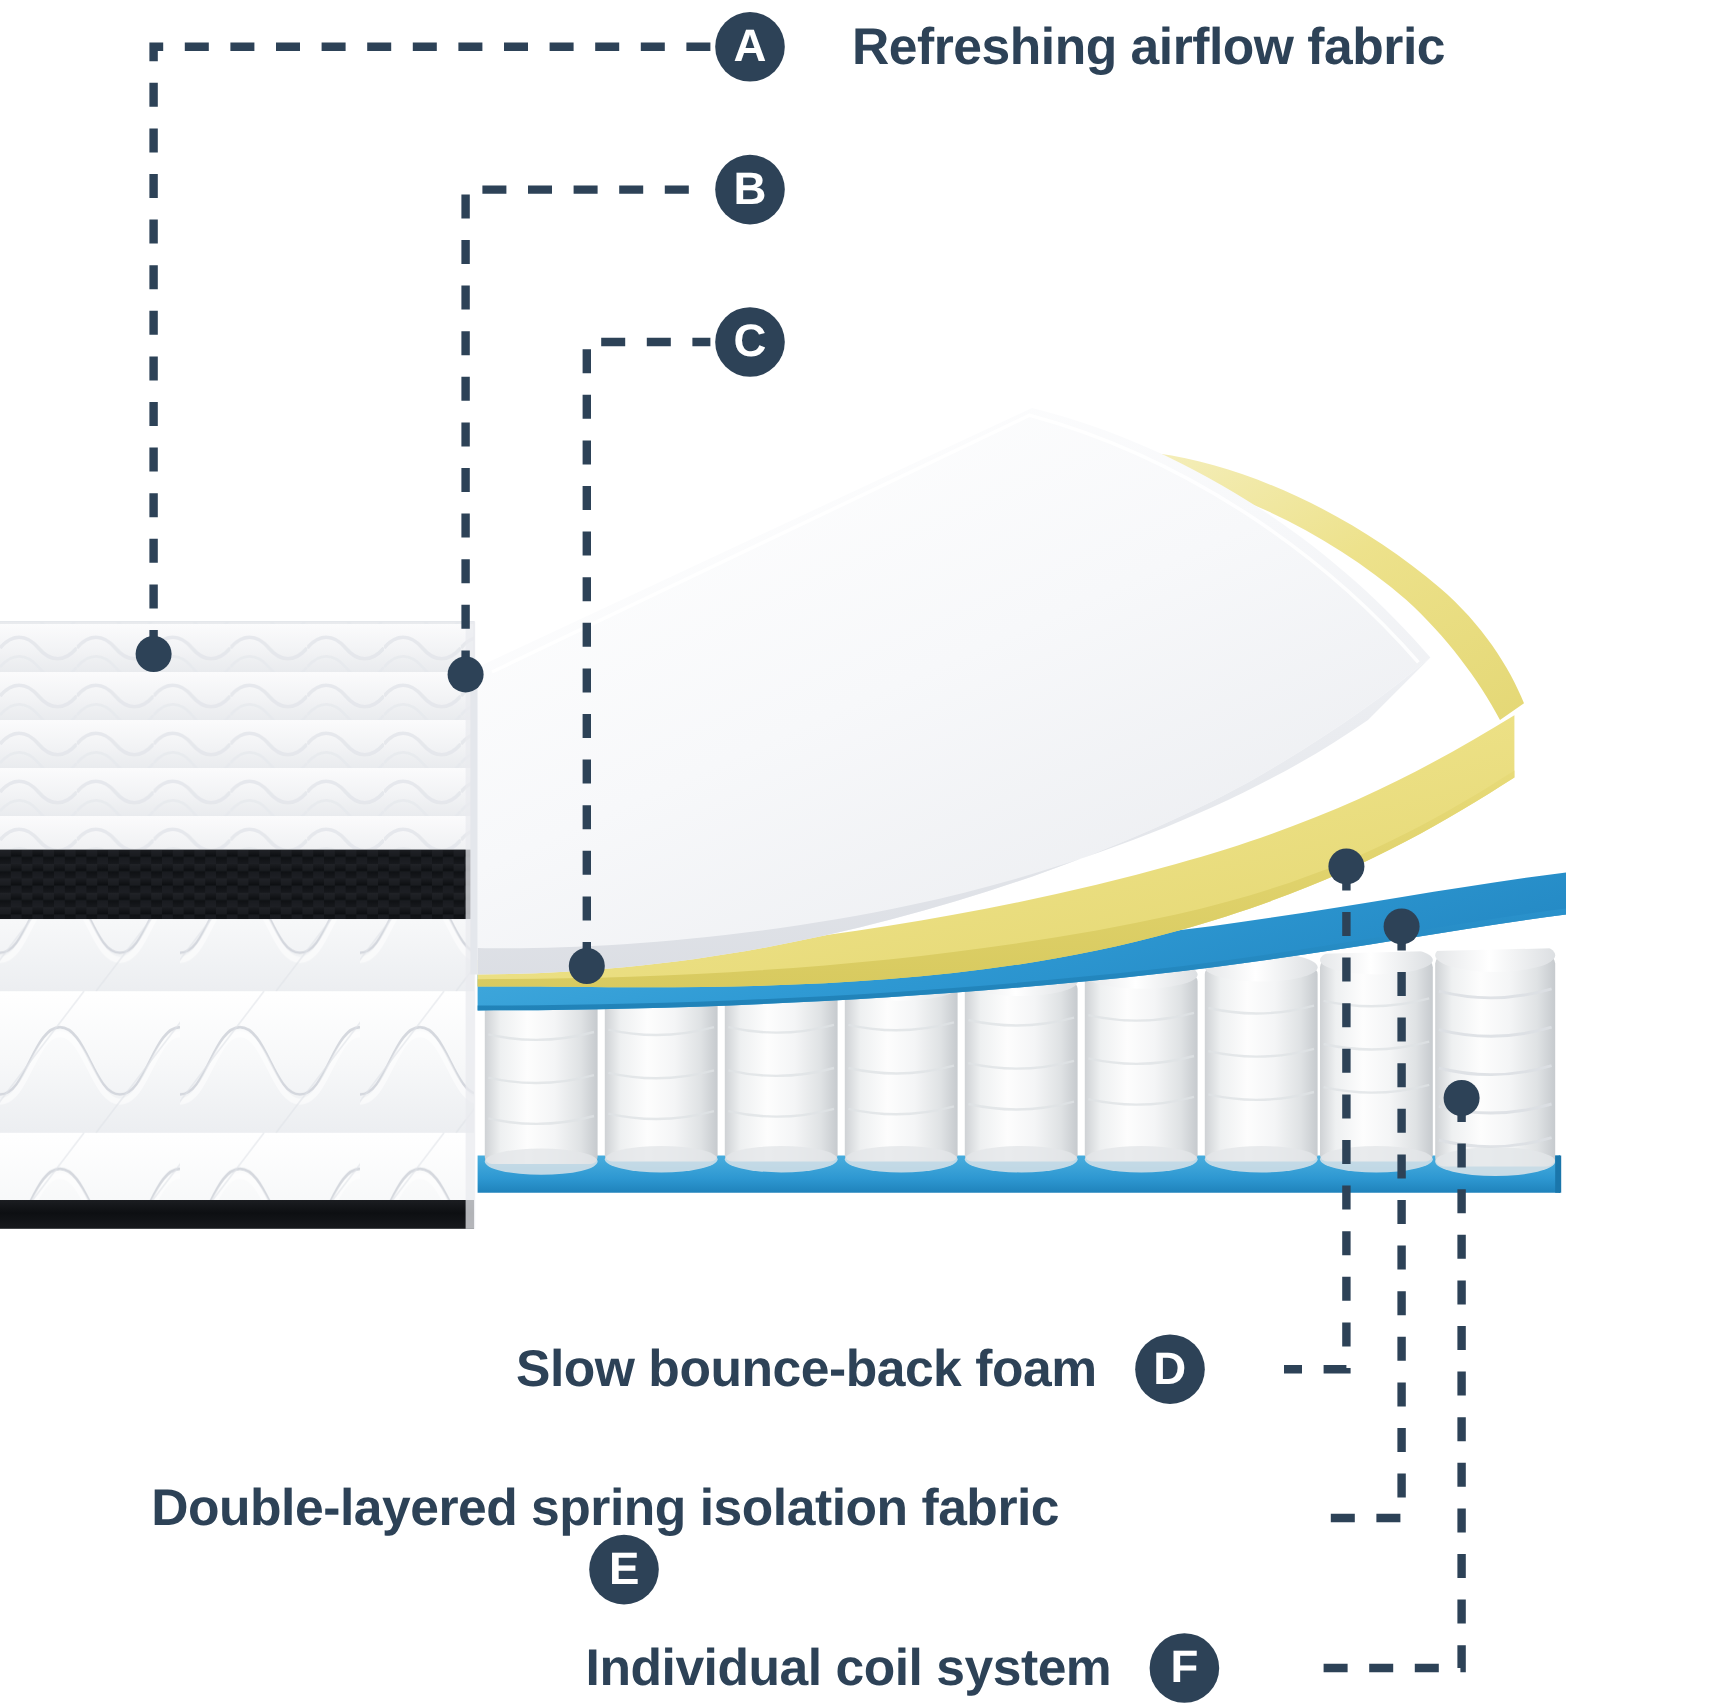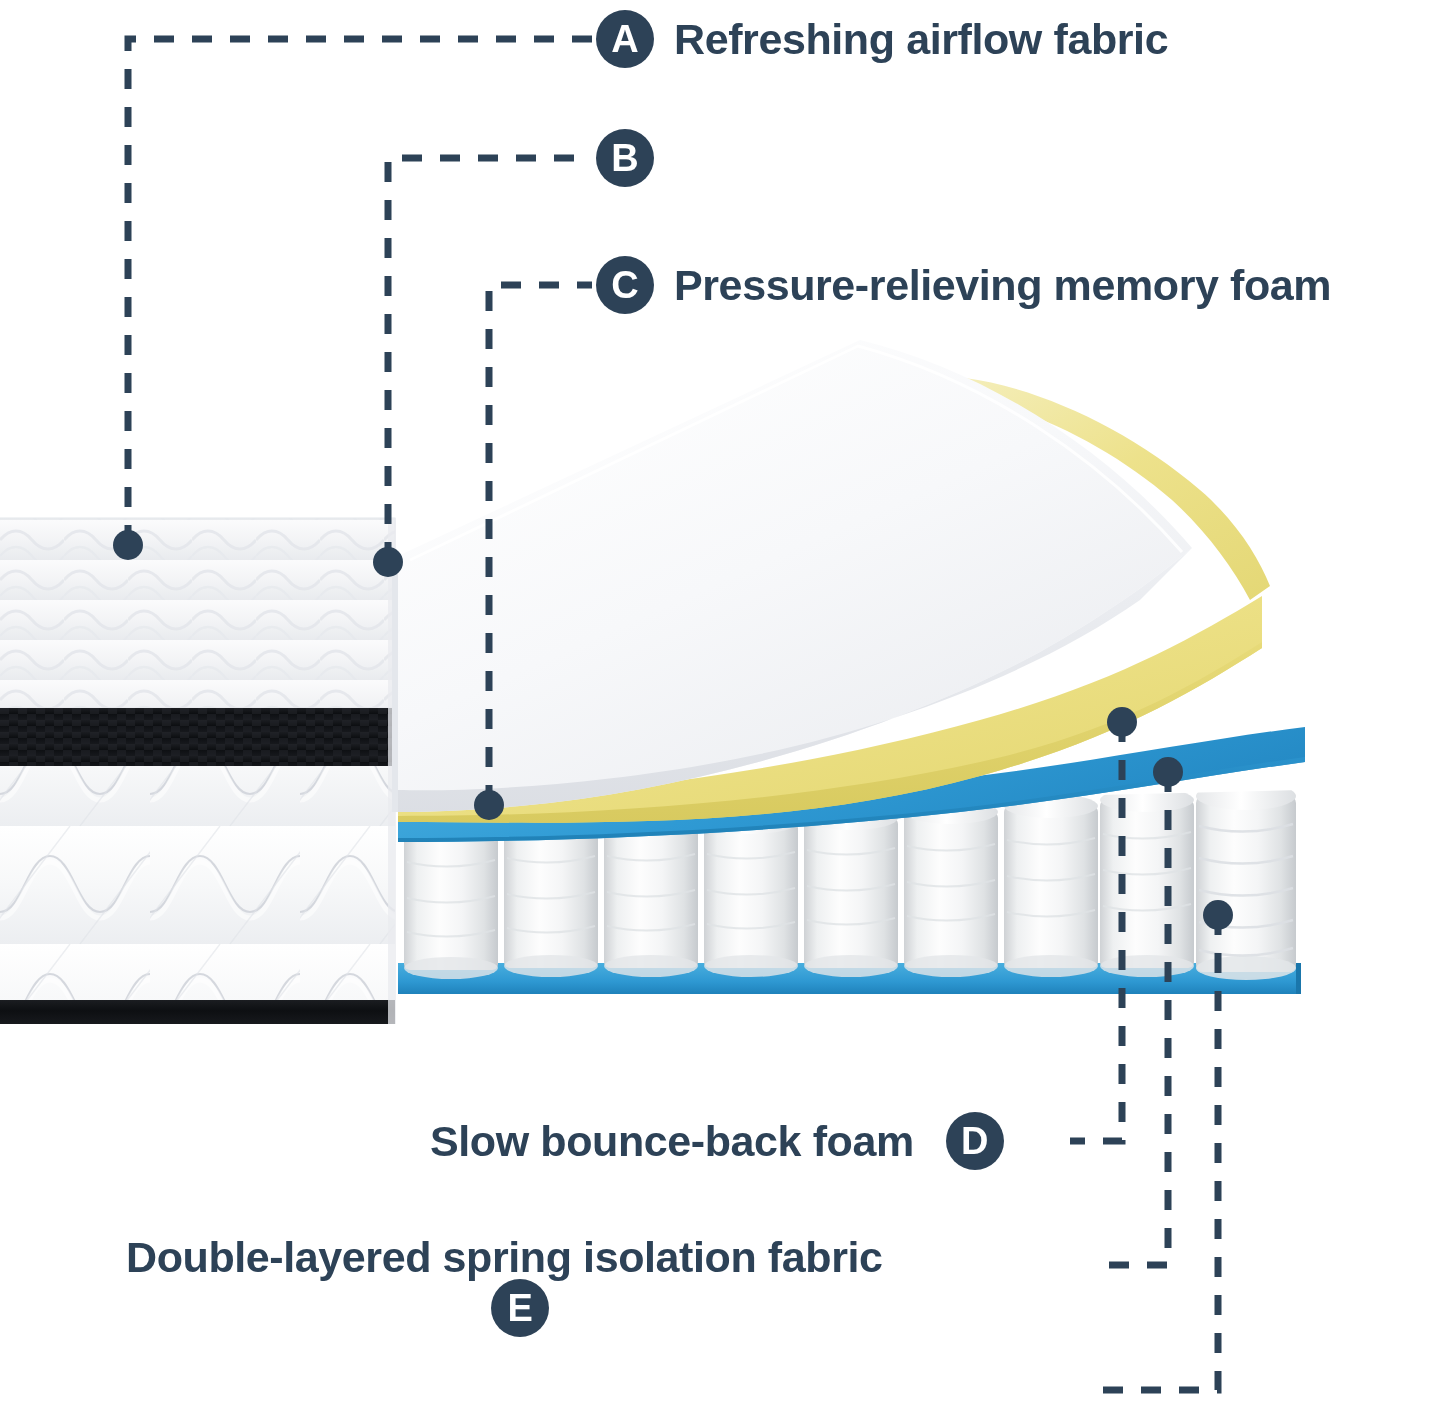--- a/index.html
+++ b/index.html
@@ -40,21 +40,21 @@
     font-family:"Liberation Sans","DejaVu Sans",sans-serif;
   }
   .ctext{
     color:#2d4257;
     font-size:43px;
     font-weight:bold;
     line-height:1;
     letter-spacing:-0.4px;
     font-family:"Liberation Sans","DejaVu Sans",sans-serif;
   }
-  .callout.right .ctext{margin-left:20px;}
+  .callout.right .ctext{margin-left:56px;}
   .callout.left  .ctext{margin-right:32px;text-align:right;}
 </style>
 </head>
 <body>
 
 <div id="stage">
 
   <svg id="art" viewBox="0 0 1441 1420">
     <defs>
 
@@ -350,27 +350,30 @@
     <div class="badge">A</div>
     <div class="ctext">Refreshing airflow fabric</div>
   </div>
 
   <div class="callout right" style="left:596px;top:129px;">
     <div class="badge">B</div>
   </div>
 
   <div class="callout right" style="left:596px;top:256px;">
     <div class="badge">C</div>
-    <div class="ctext">Pressure-relieving memory foam</div>
   </div>
 
   <div class="callout left" style="left:430px;top:1112px;">
     <div class="ctext">Slow bounce-back foam</div>
     <div class="badge">D</div>
   </div>
 
   <div class="callout left" style="left:126px;top:1236px;flex-direction:column;">
     <div class="ctext">Double-layered spring isolation fabric</div>
     <div class="badge">E</div>
   </div>
 
+  <div class="callout left" style="left:488px;top:1361px;">
+    <div class="ctext">Individual coil system</div>
+    <div class="badge">F</div>
+  </div>
 
 </div>
 
 </body></html>

